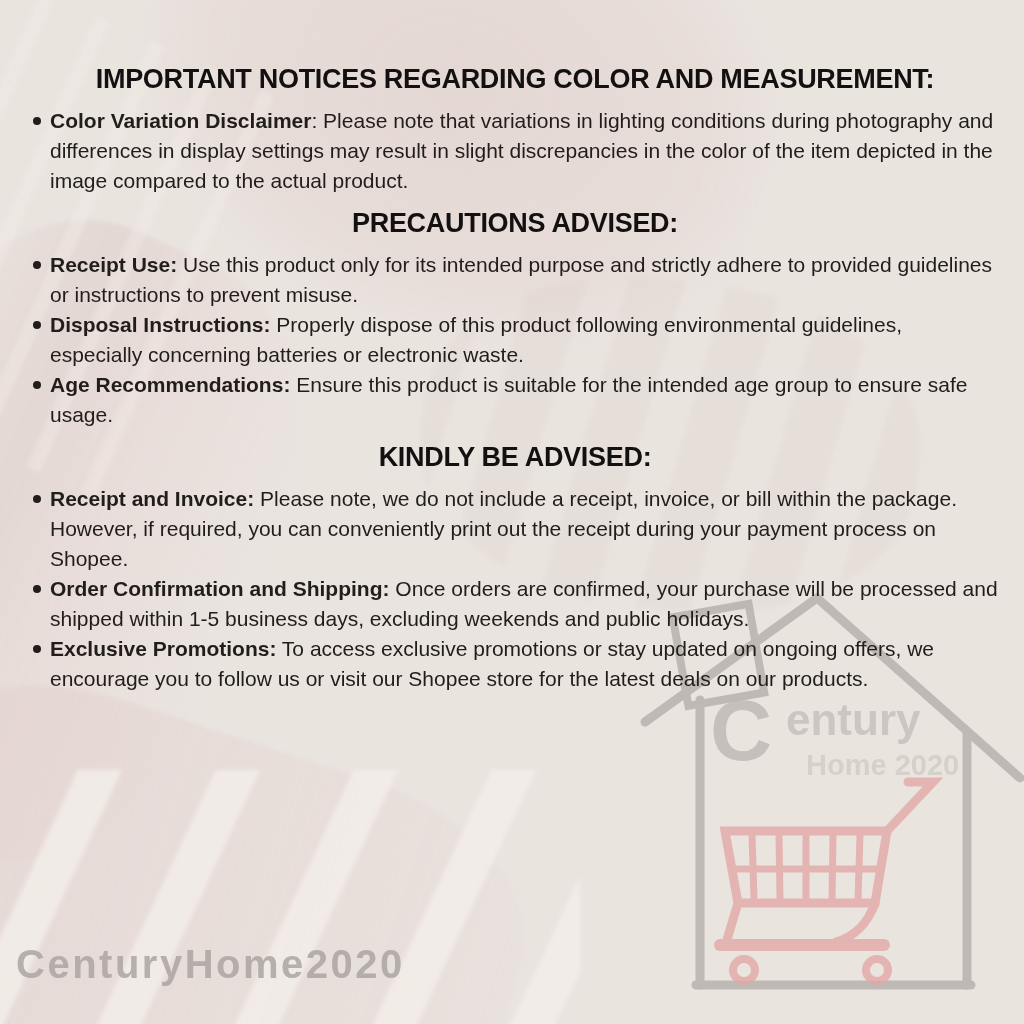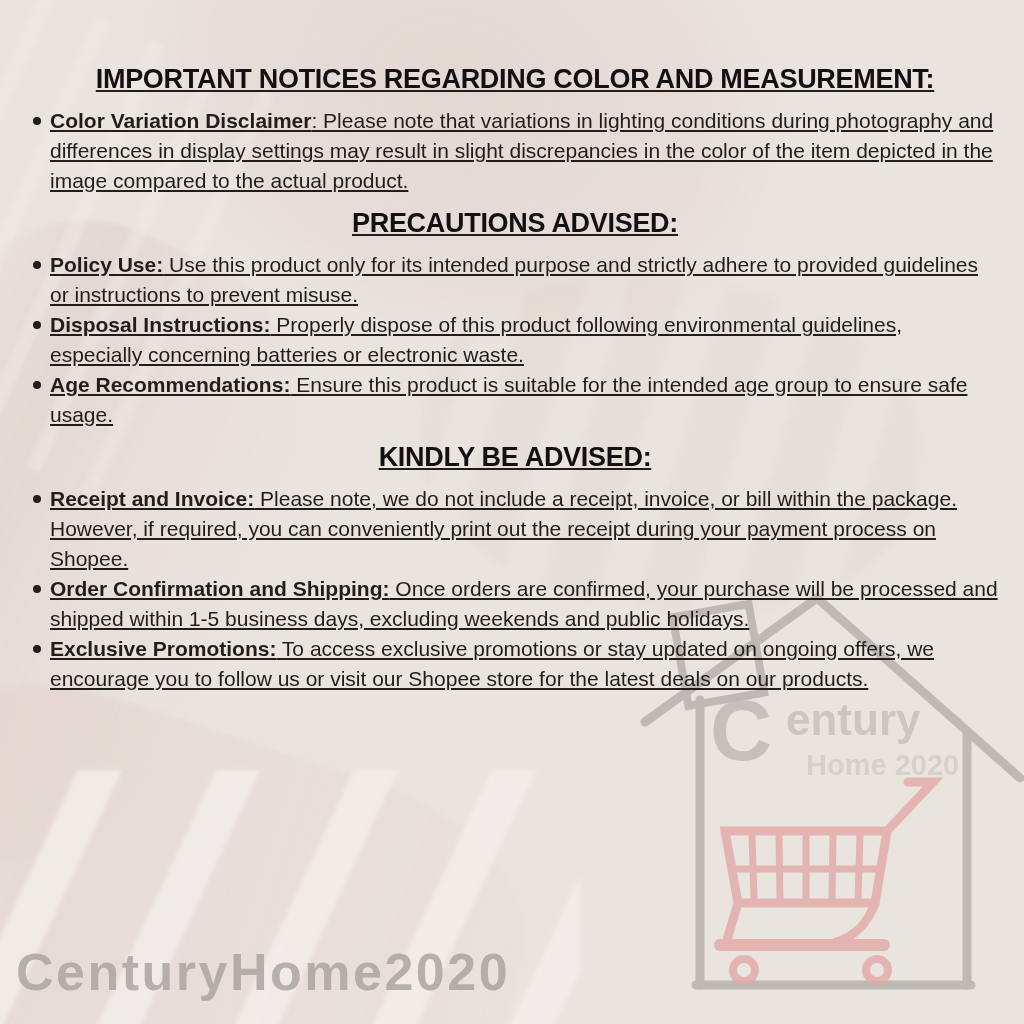--- a/index.html
+++ b/index.html
@@ -22,32 +22,32 @@
       background:repeating-linear-gradient(100deg,rgba(221,207,201,.45) 0 55px,rgba(221,207,201,0) 55px 95px);}
   .s4{left:-150px;top:730px;width:660px;height:440px;transform:rotate(18deg);border-radius:30%;
       background:linear-gradient(90deg,rgba(226,209,205,.6),rgba(226,209,205,.15));}
   .s5{left:-60px;top:770px;width:640px;height:380px;opacity:.85;
       background:repeating-linear-gradient(115deg,rgba(244,238,234,.95) 0 40px,rgba(244,238,234,0) 40px 125px);}
   .s6{left:-60px;top:30px;width:280px;height:440px;transform:rotate(24deg);opacity:.5;
       background:repeating-linear-gradient(90deg,rgba(243,236,232,.8) 0 14px,rgba(243,236,232,0) 14px 60px);}
   
   .logo-svg{position:absolute;left:640px;top:585px;width:400px;height:440px;opacity:.62;}
   
-  .content{position:absolute;inset:0;padding:64px 14px 12px 20px;z-index:3;text-decoration:underline;}
+  .content{position:absolute;inset:0;padding:64px 14px 12px 20px;z-index:3;}
   h2.section-title{margin:0;text-align:center;font-size:27px;line-height:30px;font-weight:800;
       letter-spacing:-0.3px;color:var(--heading-text);}
   .t1{margin-bottom:34px;}
   .t2,.t3{margin-top:30px;margin-bottom:30px;}
   ul.notice-list{margin:12px;padding:0;list-style:none;}
   li.item{position:relative;padding-left:18px;font-size:21px;line-height:30px;}
   li.item .dot{position:absolute;left:1px;top:11px;width:8px;height:8px;border-radius:50%;
       background:var(--body-text);}
   li.item .lbl{font-weight:700;}
   
-  .watermark-text{position:absolute;left:16px;top:942px;z-index:2;font-size:52px;font-weight:700;
+  .watermark-text{position:absolute;left:16px;top:942px;z-index:2;font-size:40px;font-weight:700;
       letter-spacing:2.5px;color:var(--watermark-gray);opacity:.8;}
 </style>
 </head>
 <body>
 
 <div class="canvas">
 
   <div class="brush s1"></div>
   <div class="brush s2"></div>
   <div class="brush s3"></div>
@@ -92,21 +92,21 @@
       <li class="item">
         <span class="dot"></span>
         <span class="lbl">Color Variation Disclaimer</span><span>: Please note that variations in lighting conditions during photography and differences in display settings may result in slight discrepancies in the color of the item depicted in the image compared to the actual product.</span>
       </li>
     </ul>
 
     <h2 class="section-title t2">PRECAUTIONS ADVISED:</h2>
     <ul class="notice-list">
       <li class="item">
         <span class="dot"></span>
-        <span class="lbl">Policy Use:</span><span> Use this product only for its intended purpose and strictly adhere to provided guidelines or instructions to prevent misuse.</span>
+        <span class="lbl">Receipt Use:</span><span> Use this product only for its intended purpose and strictly adhere to provided guidelines or instructions to prevent misuse.</span>
       </li>
       <li class="item">
         <span class="dot"></span>
         <span class="lbl">Disposal Instructions:</span><span> Properly dispose of this product following environmental guidelines, especially concerning batteries or electronic waste.</span>
       </li>
       <li class="item">
         <span class="dot"></span>
         <span class="lbl">Age Recommendations:</span><span> Ensure this product is suitable for the intended age group to ensure safe usage.</span>
       </li>
     </ul>

